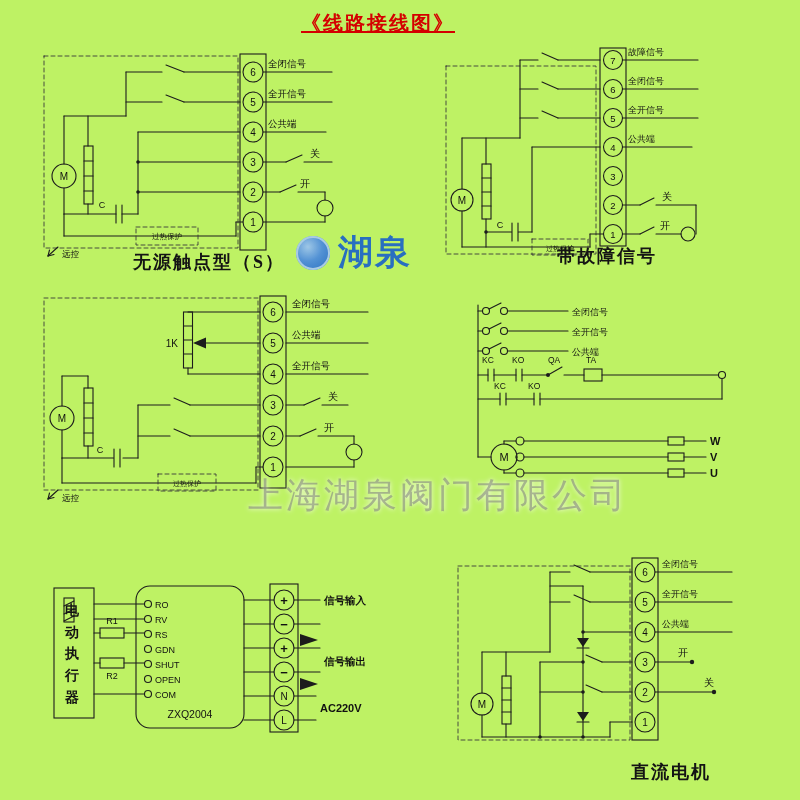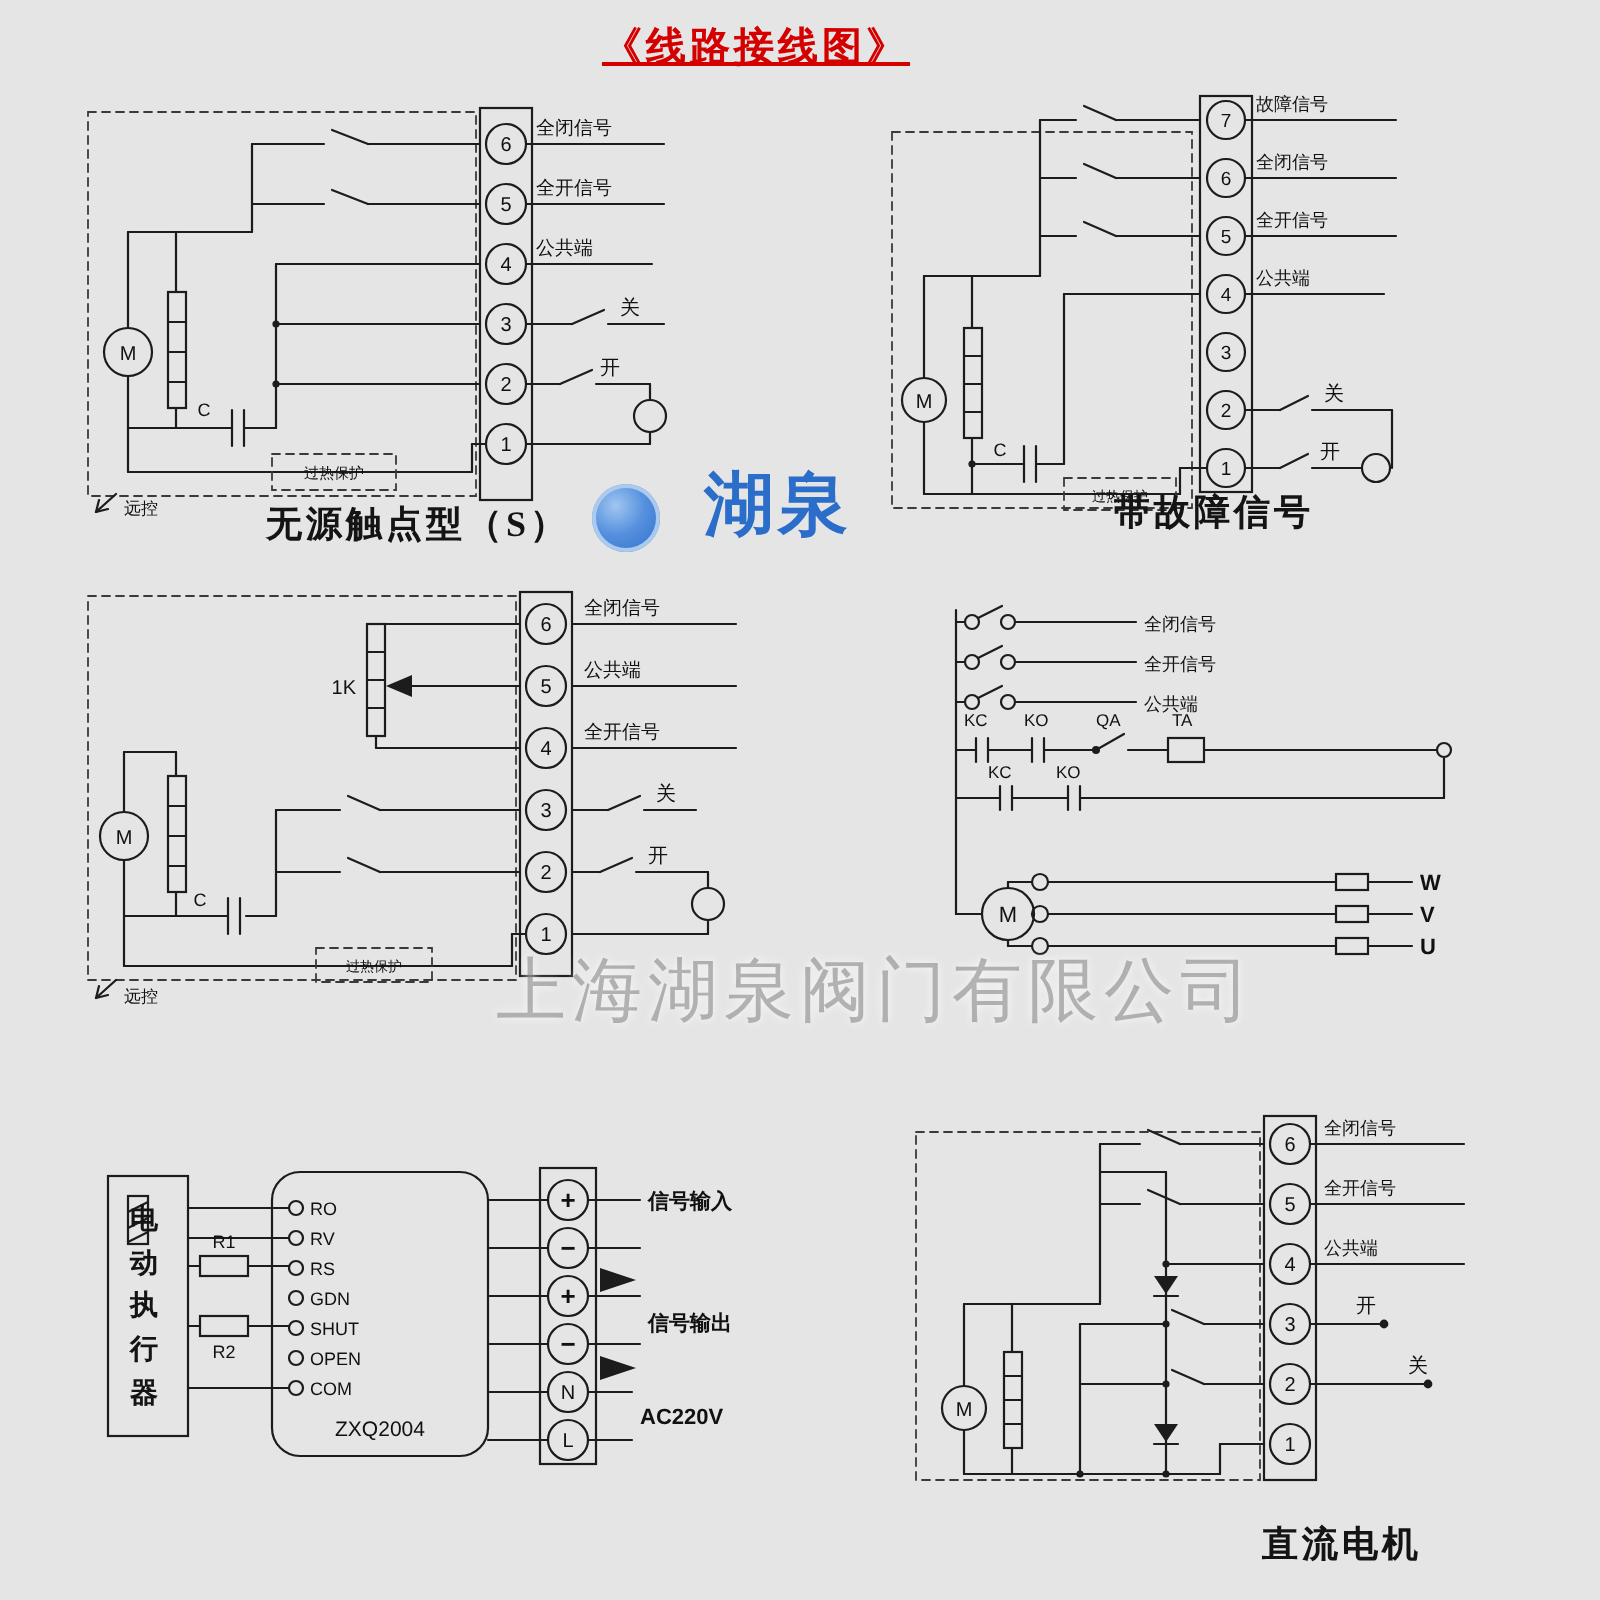--- a/index.html
+++ b/index.html
@@ -1,40 +1,40 @@
 <!DOCTYPE html>
 <html><head>
 <meta charset="utf-8">
 <style>
   html,body{margin:0;padding:0;width:800px;height:800px;background:#fff;}
   body{font-family:"Liberation Sans",sans-serif;}
-  .page{position:relative;width:800px;height:800px;background:#e5e5e5;overflow:hidden;}
+  .page{position:relative;width:800px;height:800px;background:#bef264;overflow:hidden;}
   .title{position:absolute;top:10px;left:0;width:756px;text-align:center;color:#d40000;
          font-size:20px;font-weight:bold;text-decoration:underline;letter-spacing:2px;
          font-family:"Liberation Serif",serif;}
   .caption{position:absolute;font-size:18px;font-weight:bold;color:#141414;letter-spacing:2px;
            font-family:"Liberation Serif",serif;text-align:right;width:250px;}
   svg{position:absolute;overflow:visible;}
   .w line,.w rect,.w circle,.w path,.w polyline{stroke:#1c1c1c;stroke-width:1.1;fill:none;stroke-linecap:round;}
   .w .dash{stroke:#3a3a3a;stroke-width:0.9;stroke-dasharray:4 3;}
   .w .dot{fill:#1c1c1c;stroke:none;}
   .w .blk{fill:#1c1c1c;stroke:none;}
   svg text{fill:#111;font-family:"Liberation Sans",sans-serif;}
-  .logo{position:absolute;left:296px;top:229px;display:flex;align-items:flex-end;gap:22px;
+  .logo{position:absolute;left:296px;top:229px;display:flex;align-items:center;gap:8px;
         color:#1c64c8;font-weight:bold;font-size:35px;opacity:0.92;letter-spacing:2px;
         font-family:"Liberation Serif",serif;z-index:6;}
   .logo-mark{width:34px;height:34px;border-radius:50%;
              background:radial-gradient(circle at 35% 32%,#9cc4f2 0%,#4a8ade 45%,#1c64c8 100%);
              box-shadow:inset 0 0 0 2px #a8c8ee;}
   .company-wm{position:absolute;left:178px;top:472px;width:450px;text-align:right;
               font-size:35px;letter-spacing:3px;color:rgba(125,125,125,0.55);
               font-family:"Liberation Serif",serif;z-index:5;
               text-shadow:0 0 5px rgba(255,255,255,0.85);}
   .vtext{position:absolute;left:62px;top:600px;width:20px;font-size:14px;font-weight:bold;
-         color:#141414;word-break:break-all;line-height:1.55;text-align:center;font-family:Liberation Serif, serif;}
+         color:#141414;word-break:break-all;line-height:1.55;text-align:center;}
 </style>
 </head>
 <body>
 
 <div class="page">
 
   <div class="title">《线路接线图》</div>
 
   <svg style="left:38px;top:46px" width="300" height="218" viewBox="0 0 300 218">
     <g class="w">

